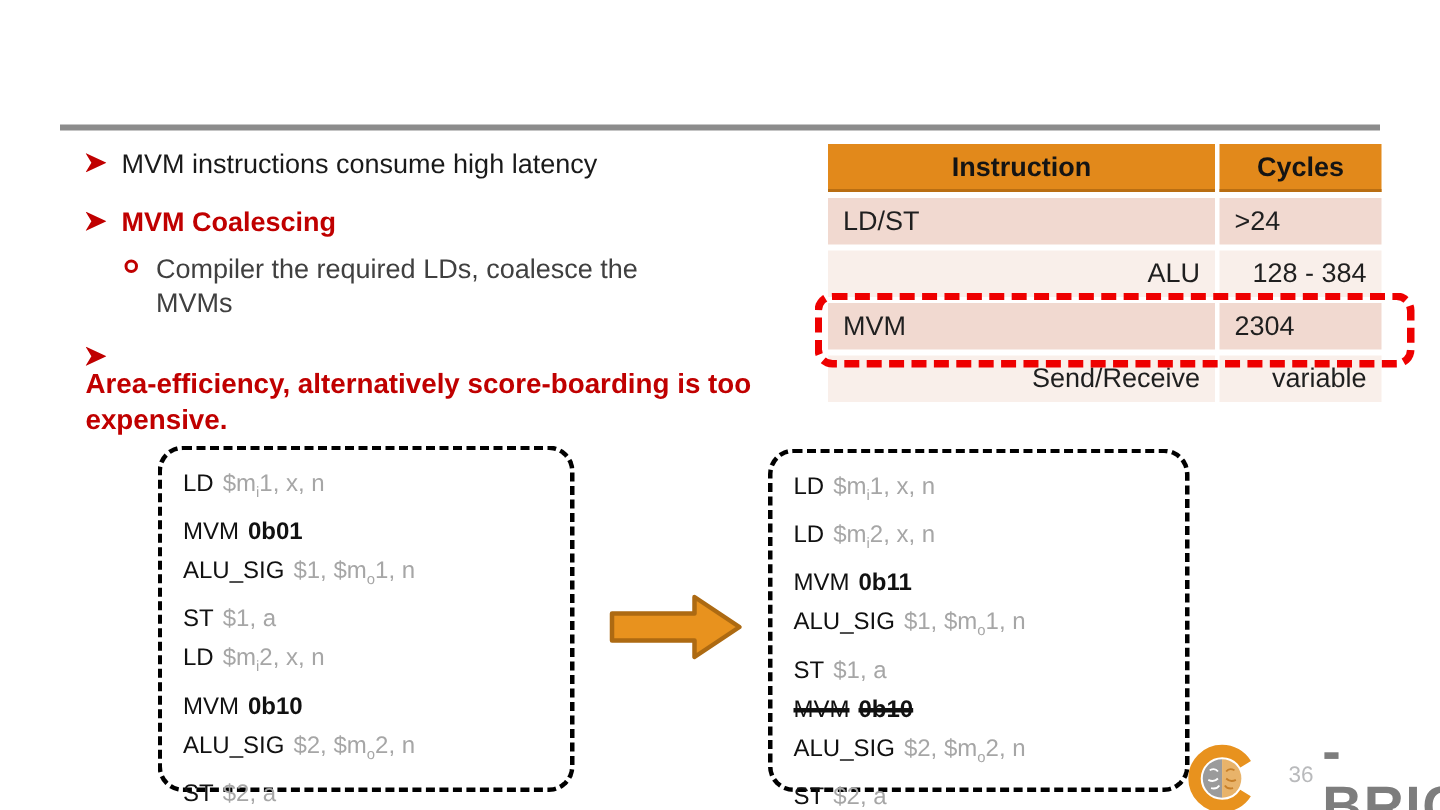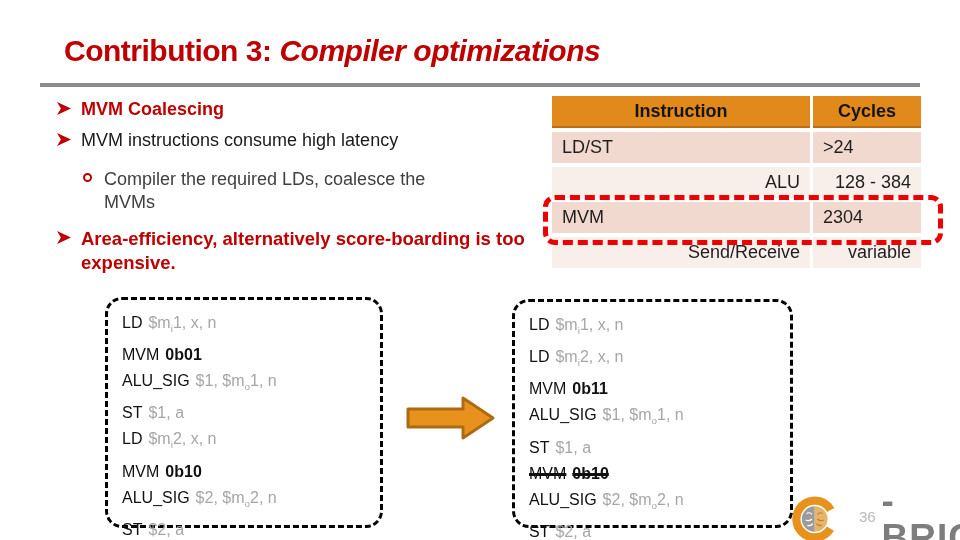--- a/index.html
+++ b/index.html
@@ -17,21 +17,21 @@
   .bullets { position:absolute; left:57px; top:98px; width:505px; }
   .bullet { display:flex; align-items:flex-start; line-height:1.28; }
   .arrowhead { flex:0 0 auto; width:14px; height:13px; margin:4px 10px 0 0; background:#C00000;
                clip-path:polygon(0 0, 100% 50%, 0 100%, 28% 50%); }
   .b1 { font-size:18px; color:#1a1a1a; margin-bottom:16px; }
   .b2 { font-size:18px; font-weight:bold; color:#C00000; margin-bottom:8px; }
   .sub-bullet { display:flex; align-items:flex-start; margin:0 0 14px 26px; line-height:1.25; }
   .circ { flex:0 0 auto; width:9px; height:9px; border:2px solid #C00000; border-radius:50%;
           margin:5px 12px 0 0; }
   .sub-text { font-size:18px; color:#404040; max-width:372px; }
-  .b3 { font-size:18.5px; font-weight:bold; color:#C00000; }
+  .b3 { font-size:18.5px; font-weight:bold; color:#C00000;flex-direction:column; }
   .b3 .bullet-text { max-width:452px; }
 
   
   .latency-table { position:absolute; left:549px; top:92px; border-collapse:separate;
                    border-spacing:3px 4px; }
   .latency-table th { background:#E2891B; color:#141414; font-size:18px; font-weight:bold;
                       text-align:center; padding:4px 10px; height:32px; border-bottom:2px solid #B96E12; }
   .latency-table td { font-size:18px; color:#1f1f1f; padding:2px 10px; height:31px; }
   .latency-table .col-instr { width:258px; }
   .latency-table .col-cycles { width:108px; }
@@ -59,33 +59,30 @@
   .slide-number { position:absolute; left:859px; top:508px; font-size:15px; color:#B9BABC; z-index:0; }
   .logo { position:absolute; left:789px; top:482px; display:flex; align-items:center; z-index:1;gap:40px; }
   .logo-text { font-size:37px; font-weight:800; color:#7D7D7D; letter-spacing:1px;
                margin-left:1px; line-height:1; }
 </style>
 </head>
 <body>
 
 <div class="slide">
 
-  <div class="title">
-    <span>Contribution 3:</span><span class="emph">Compiler optimizations</span>
-  </div>
   <div class="rule"></div>
 
   <div class="bullets">
+    <div class="bullet b1">
+      <span class="arrowhead"></span>
+      <span class="bullet-text">MVM instructions consume high latency</span>
+    </div>
     <div class="bullet b2">
       <span class="arrowhead"></span>
       <span class="bullet-text">MVM Coalescing</span>
-    </div>
-    <div class="bullet b1">
-      <span class="arrowhead"></span>
-      <span class="bullet-text">MVM instructions consume high latency</span>
     </div>
     <div class="sub-bullet">
       <span class="circ"></span>
       <span class="sub-text">Compiler the required LDs, coalesce the MVMs</span>
     </div>
     <div class="bullet b3">
       <span class="arrowhead"></span>
       <span class="bullet-text">Area-efficiency, alternatively score-boarding is too expensive.</span>
     </div>
   </div>

